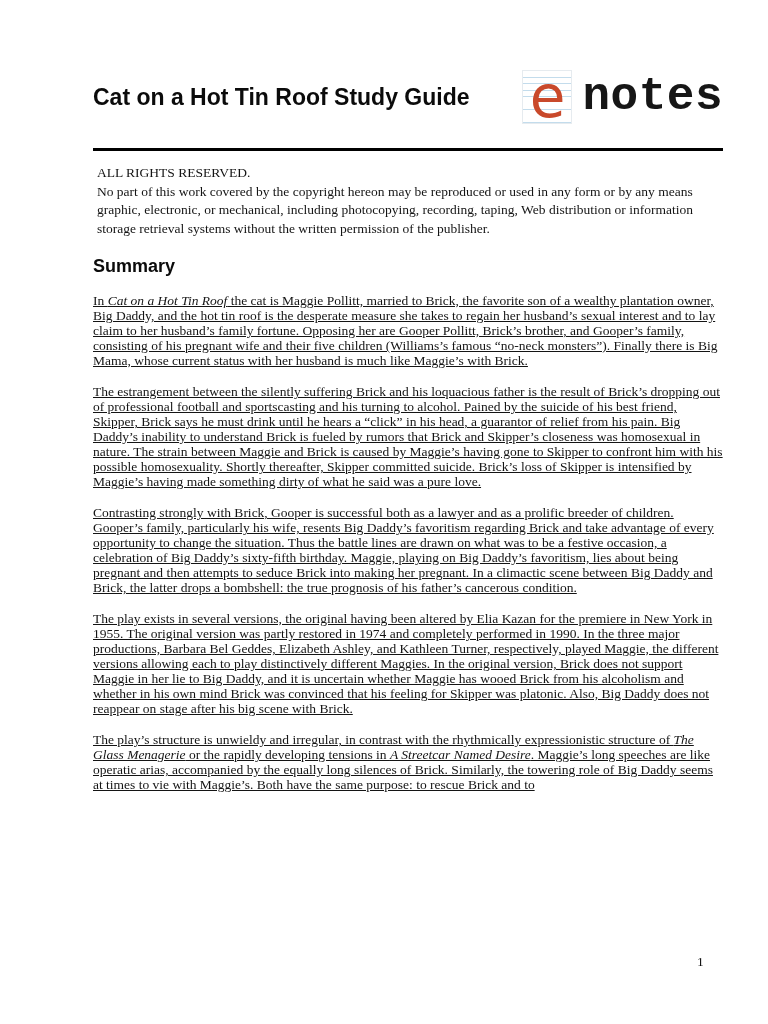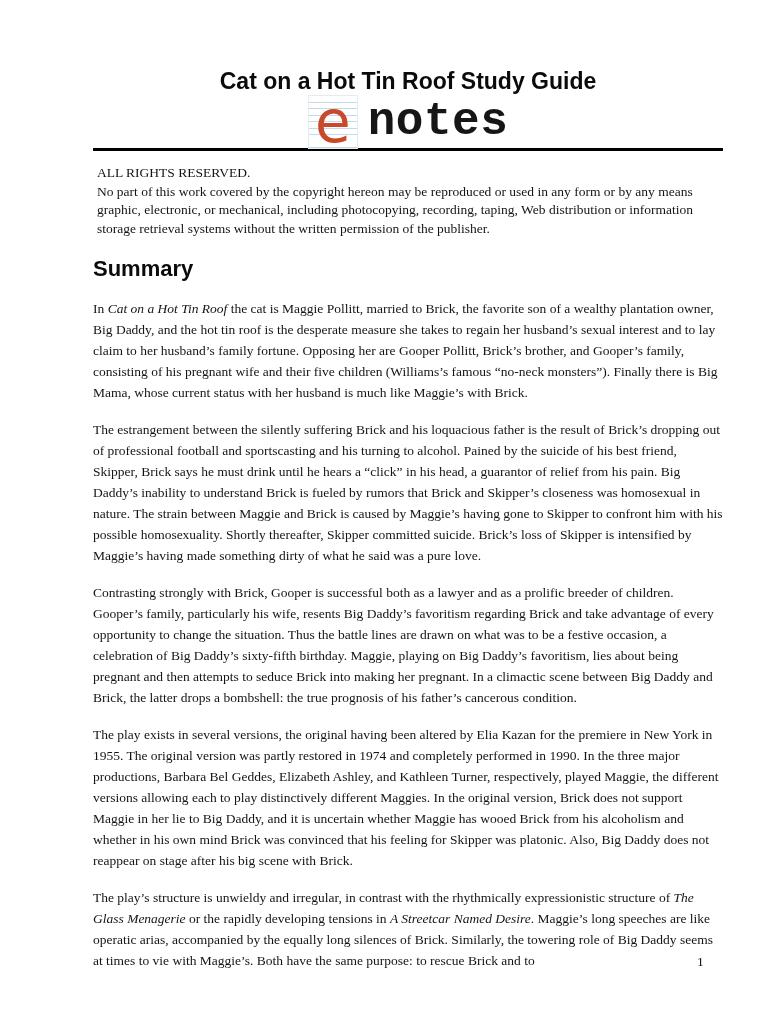--- a/index.html
+++ b/index.html
@@ -21,21 +21,20 @@
     left: 93px;
     top: 0;
     width: 630px;
   }
   .doc-header {
     margin-top: 68px;
     height: 58px;
     display: flex;
     justify-content: space-between;
     align-items: center;
-    flex-direction: column;
   }
   .doc-title {
     margin: 0;
     font-family: "Liberation Sans", sans-serif;
     font-weight: bold;
     font-size: 23px;
     color: #0b0b0b;
     white-space: nowrap;
   }
   .logo {
@@ -89,28 +88,29 @@
   }
   .rights {
     margin: 13px 0 0 4px;
     font-size: 13.5px;
     line-height: 18.5px;
   }
   .section-heading {
     margin: 18px 0 0 0;
     font-family: "Liberation Sans", sans-serif;
     font-weight: bold;
-    font-size: 22px;
+    font-size: 18px;
     color: #0b0b0b;
   }
   .body-para {
     margin: 16px 0 0 0;
     font-size: 13.5px;
-    line-height: 21px;
+    line-height: 15px;
     text-align: left;
+    text-decoration: underline;
   }
   .page-number {
     position: absolute;
     top: 954px;
     left: 697px;
     font-size: 13.5px;
     color: #141414;
   }
 </style>
 </head>

